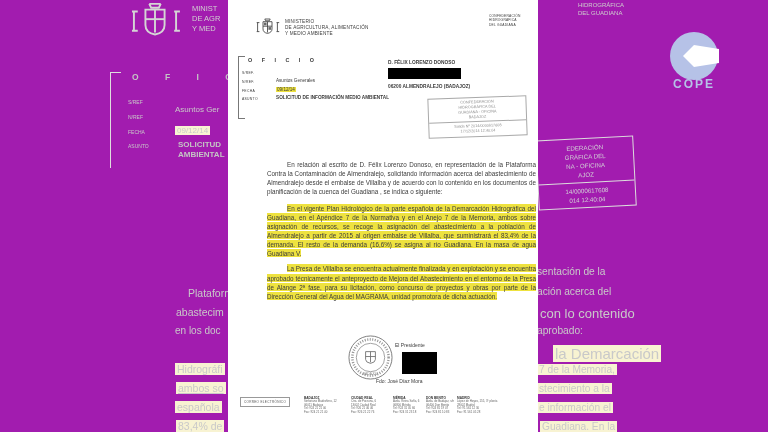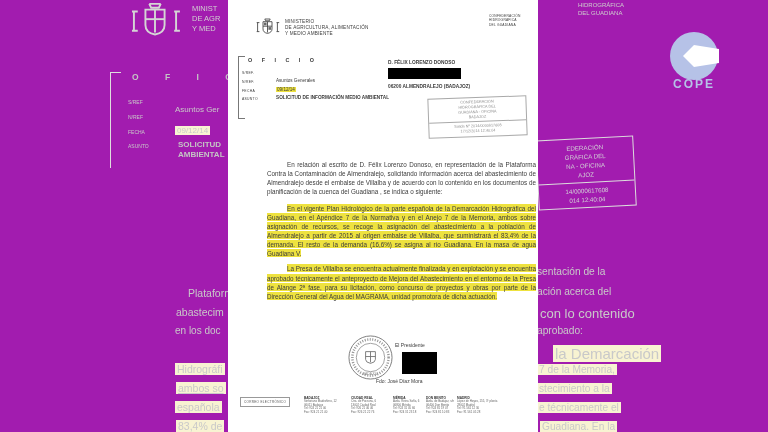--- a/index.html
+++ b/index.html
@@ -107,21 +107,21 @@
       </div>
     </div>
 
     <div class="g" style="left:537px;top:266px;font-size:10.2px;">sentación de la</div>
     <div class="g" style="left:537px;top:286px;font-size:10.2px;">ación acerca del</div>
     <div class="g" style="left:540px;top:306px;font-size:13px;">con lo contenido</div>
     <div class="g" style="left:537px;top:325px;font-size:10.2px;">aprobado:</div>
     <div class="g" style="left:537px;top:345px;font-size:15px;margin-left:16px;"><span class="ghl">la Demarcación</span></div>
     <div class="g" style="left:537px;top:364px;font-size:10.2px;"><span class="ghl">7 de la Memoria,</span></div>
     <div class="g" style="left:537px;top:383px;font-size:10.2px;text-align:center;"><span class="ghl">stecimiento a la</span></div>
-    <div class="g" style="left:537px;top:402px;font-size:10.2px;"><span class="ghl">e técnicamente el</span></div>
+    <div class="g" style="left:537px;top:402px;font-size:10.2px;"><span class="ghl">e información el</span></div>
     <div class="g" style="left:540px;top:421px;font-size:10.2px;"><span class="ghl">Guadiana. En la</span></div>
   </div>
 
   <div class="doc">
 
     <svg class="abs" style="left:26px;top:14px;width:27px;height:28px;" viewBox="0 0 30 24">
       <g fill="none" stroke="#4a4a4a" stroke-width="1">
         <path d="M12 2 h6 M12 2 l1 2 h4 l1 -2"></path>
         <path d="M10 5 h10 v8 q0 4 -5 5 q-5 -1 -5 -5 z"></path>
         <line x1="15" y1="5" x2="15" y2="17"></line>

